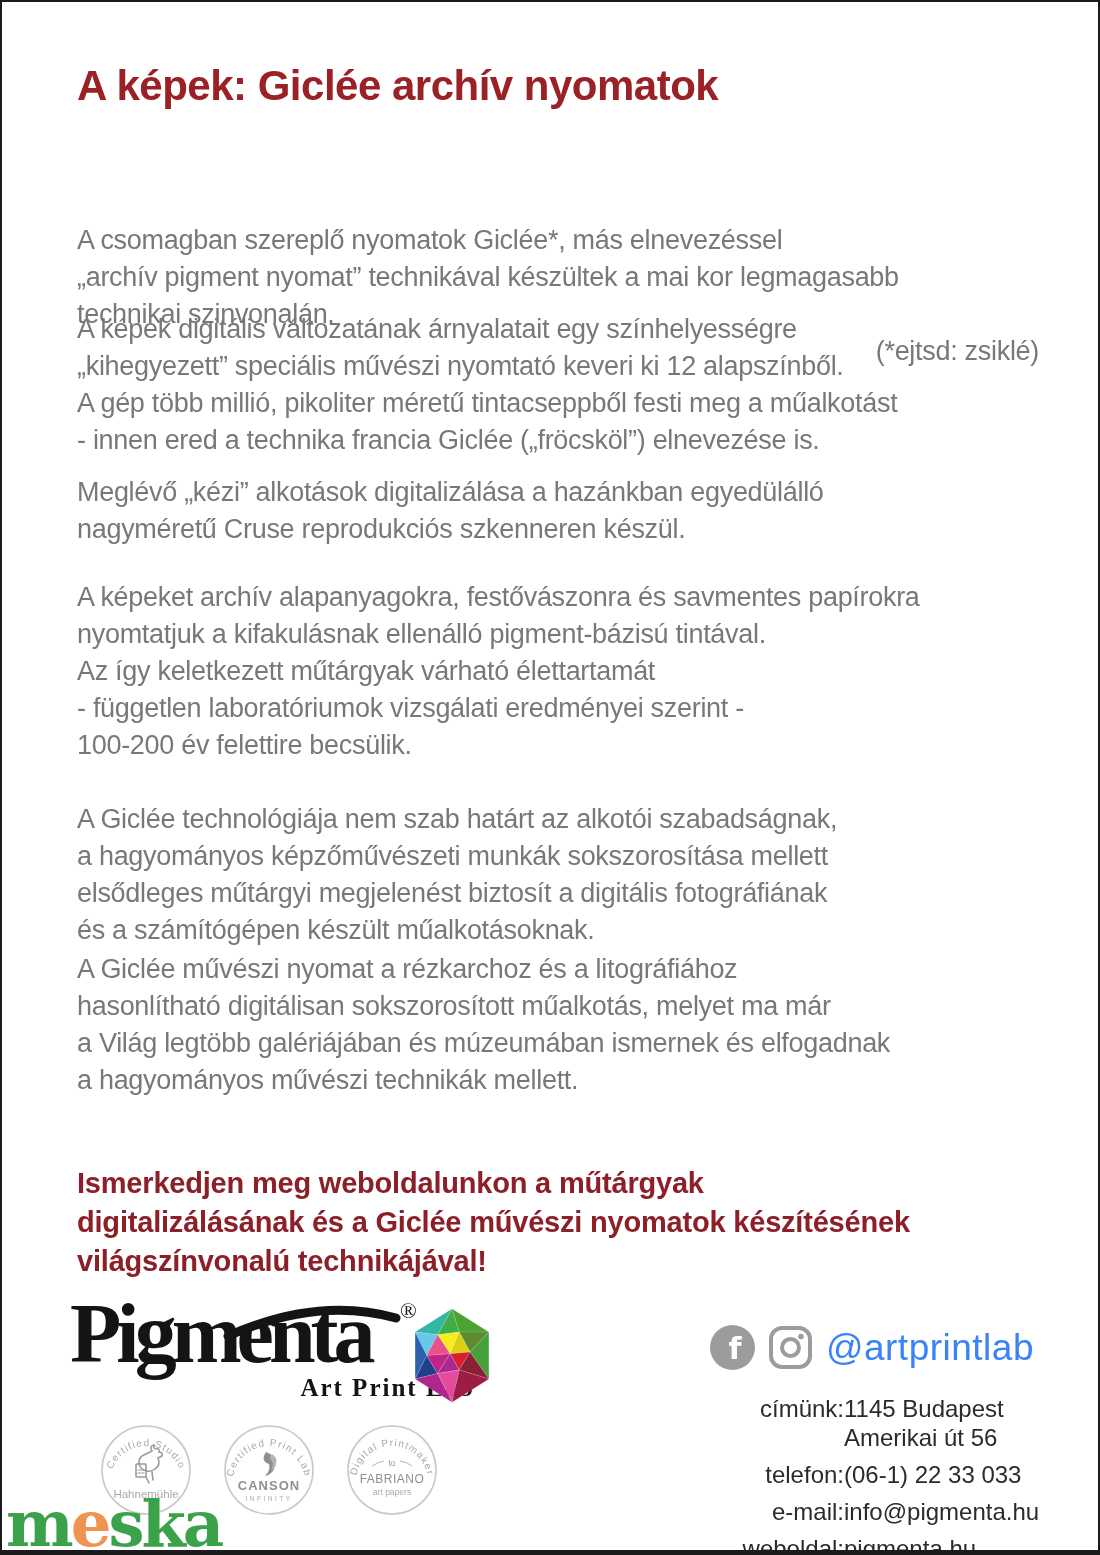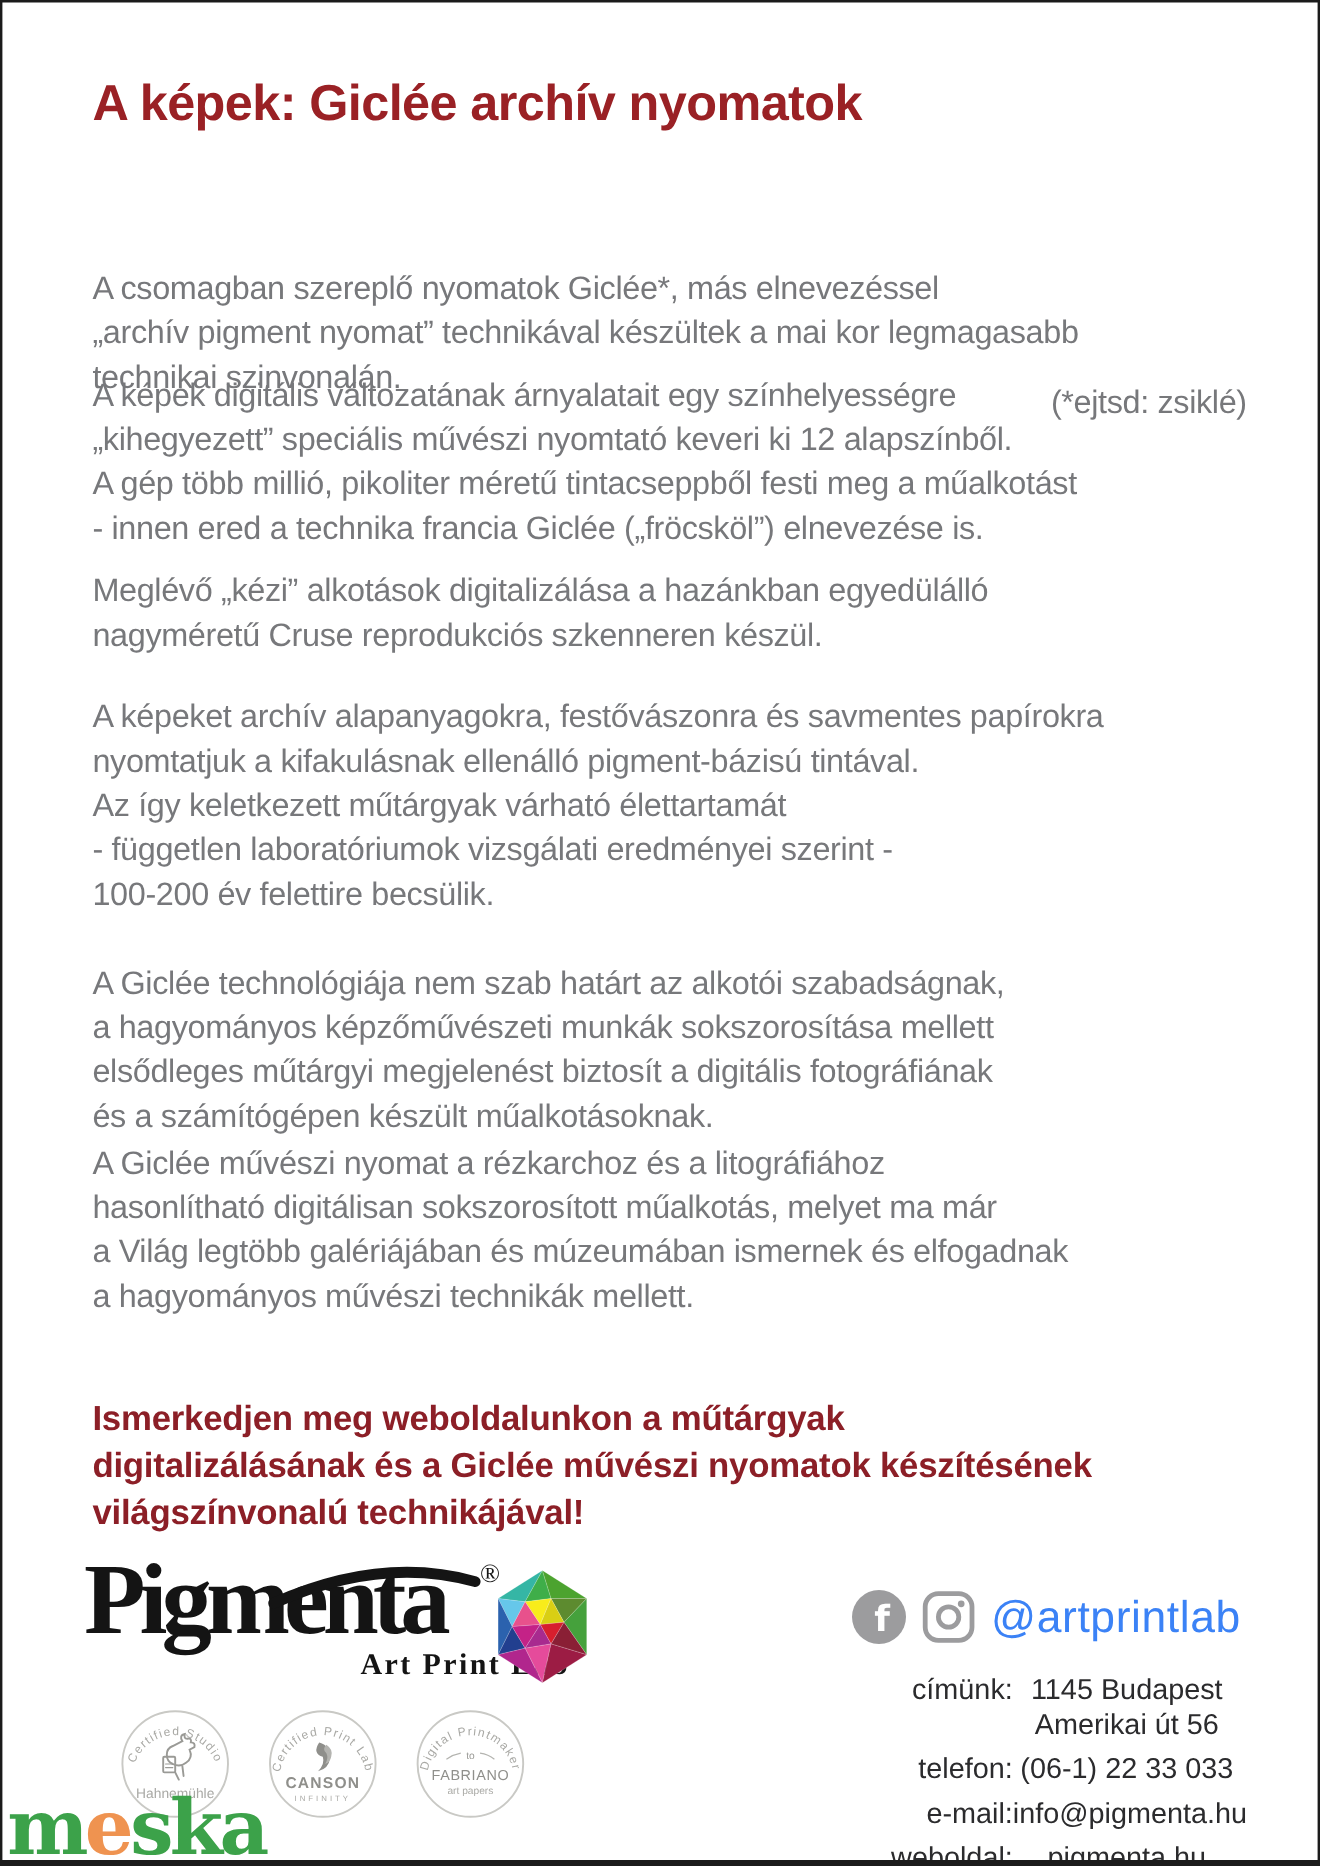--- a/index.html
+++ b/index.html
@@ -24,21 +24,21 @@
     color:#77787b;letter-spacing:-0.3px;
     white-space:pre-line;
   }
   .p1{top:183px;}
   .p2{top:309px;}
   .p3{top:472px;}
   .p4{top:577px;}
   .p5{top:799px;}
   .p6{top:949px;}
   .pron-note{
-    position:absolute;right:0;bottom:16px;
+    position:absolute;right:0;bottom:0;
     font-size:27px;line-height:37px;color:#77787b;white-space:nowrap;margin-top:28px;
   }
   .cta{
     position:absolute;left:75px;top:1162px;width:962px;margin:0;
     font-size:29px;line-height:39px;font-weight:700;
     color:#8c1f27;letter-spacing:-0.2px;white-space:pre-line;
   }
   
   .logo-block{position:absolute;left:68px;top:1290px;width:350px;height:115px;font-family:Liberation Serif, serif;}
   .brand-word{
@@ -61,21 +61,21 @@
     display:flex;align-items:center;gap:13px;
   }
   .social-handle{font-size:37px;color:#3b82f6;letter-spacing:0.5px;}
   .contact-grid{
     position:absolute;right:64px;top:1392px;
     display:grid;grid-template-columns:150px 190px;
     column-gap:0;row-gap:8px;
     font-size:24px;line-height:29px;color:#2b2b2d;
   }
   .contact-label{text-align:right;}
-  .contact-value{text-align:center;white-space:pre-line;}
+  .contact-value{text-align:left;white-space:pre-line;}
   
   .badges{position:absolute;left:98px;top:1422px;display:flex;gap:31px;}
   .badge-arc{font-size:10px;letter-spacing:1.2px;fill:#a9a9a5;font-family:"Liberation Sans",sans-serif;}
   
   .meska{
     position:absolute;left:4px;top:1492px;
     font-family:"DejaVu Serif", serif;font-weight:700;
     font-size:64px;line-height:60px;letter-spacing:-3px;
   }
   .meska .g{color:#3ca24a;}

